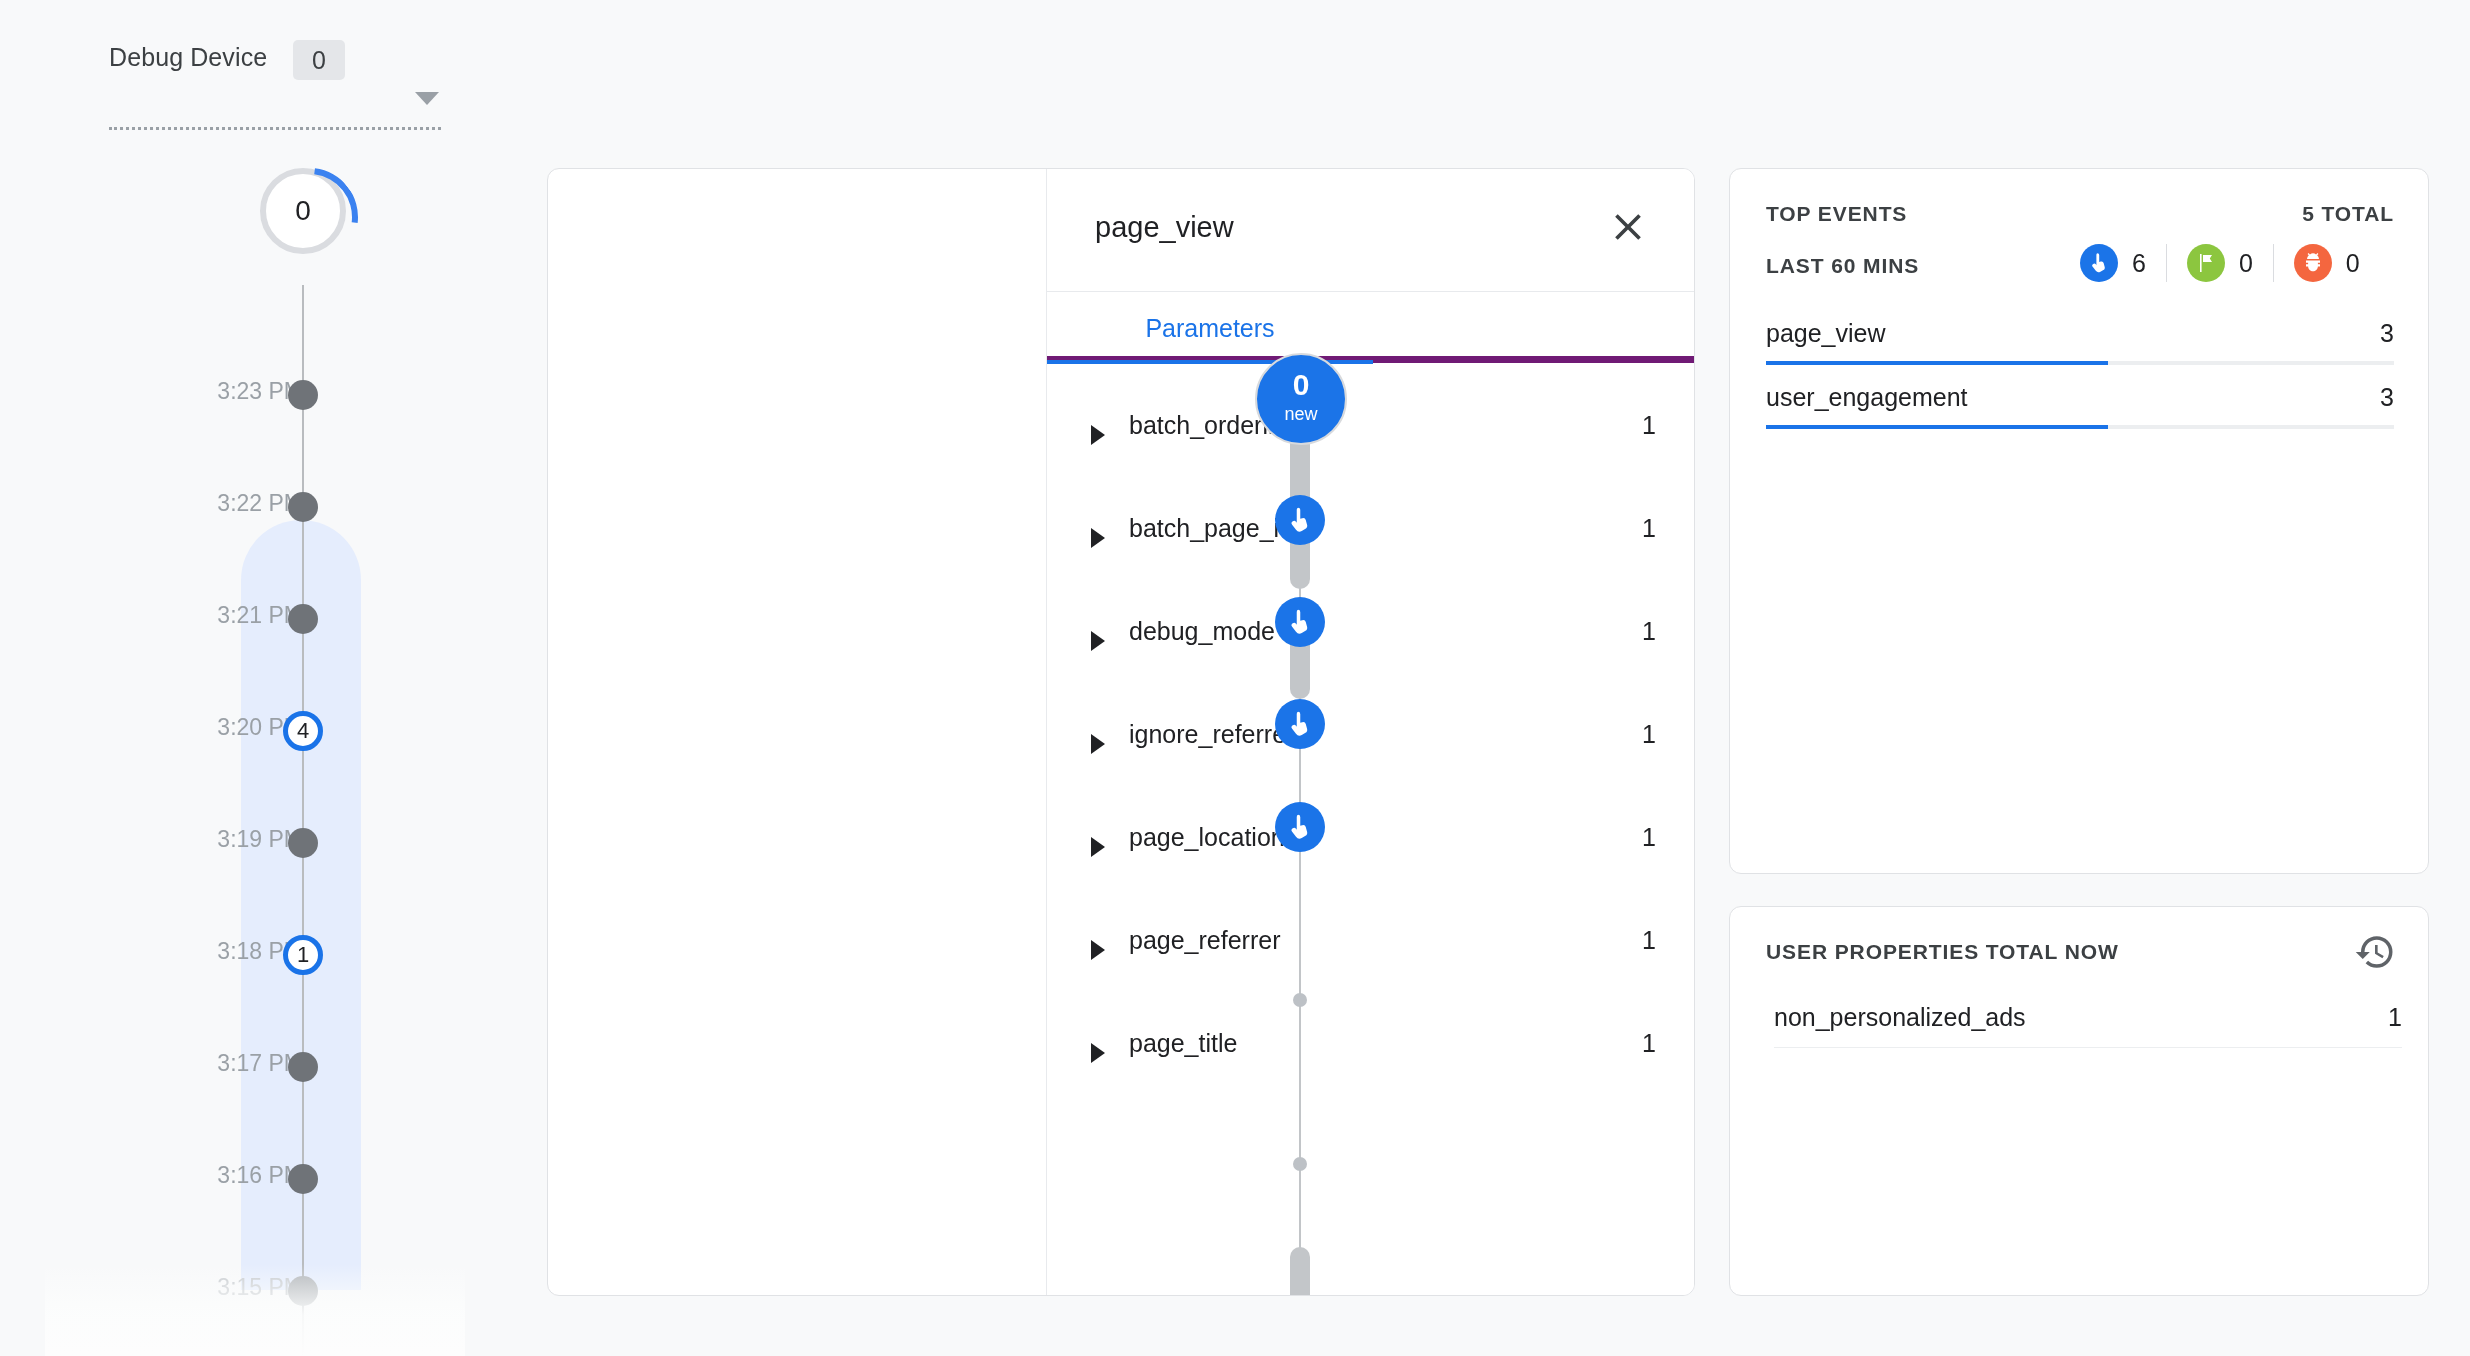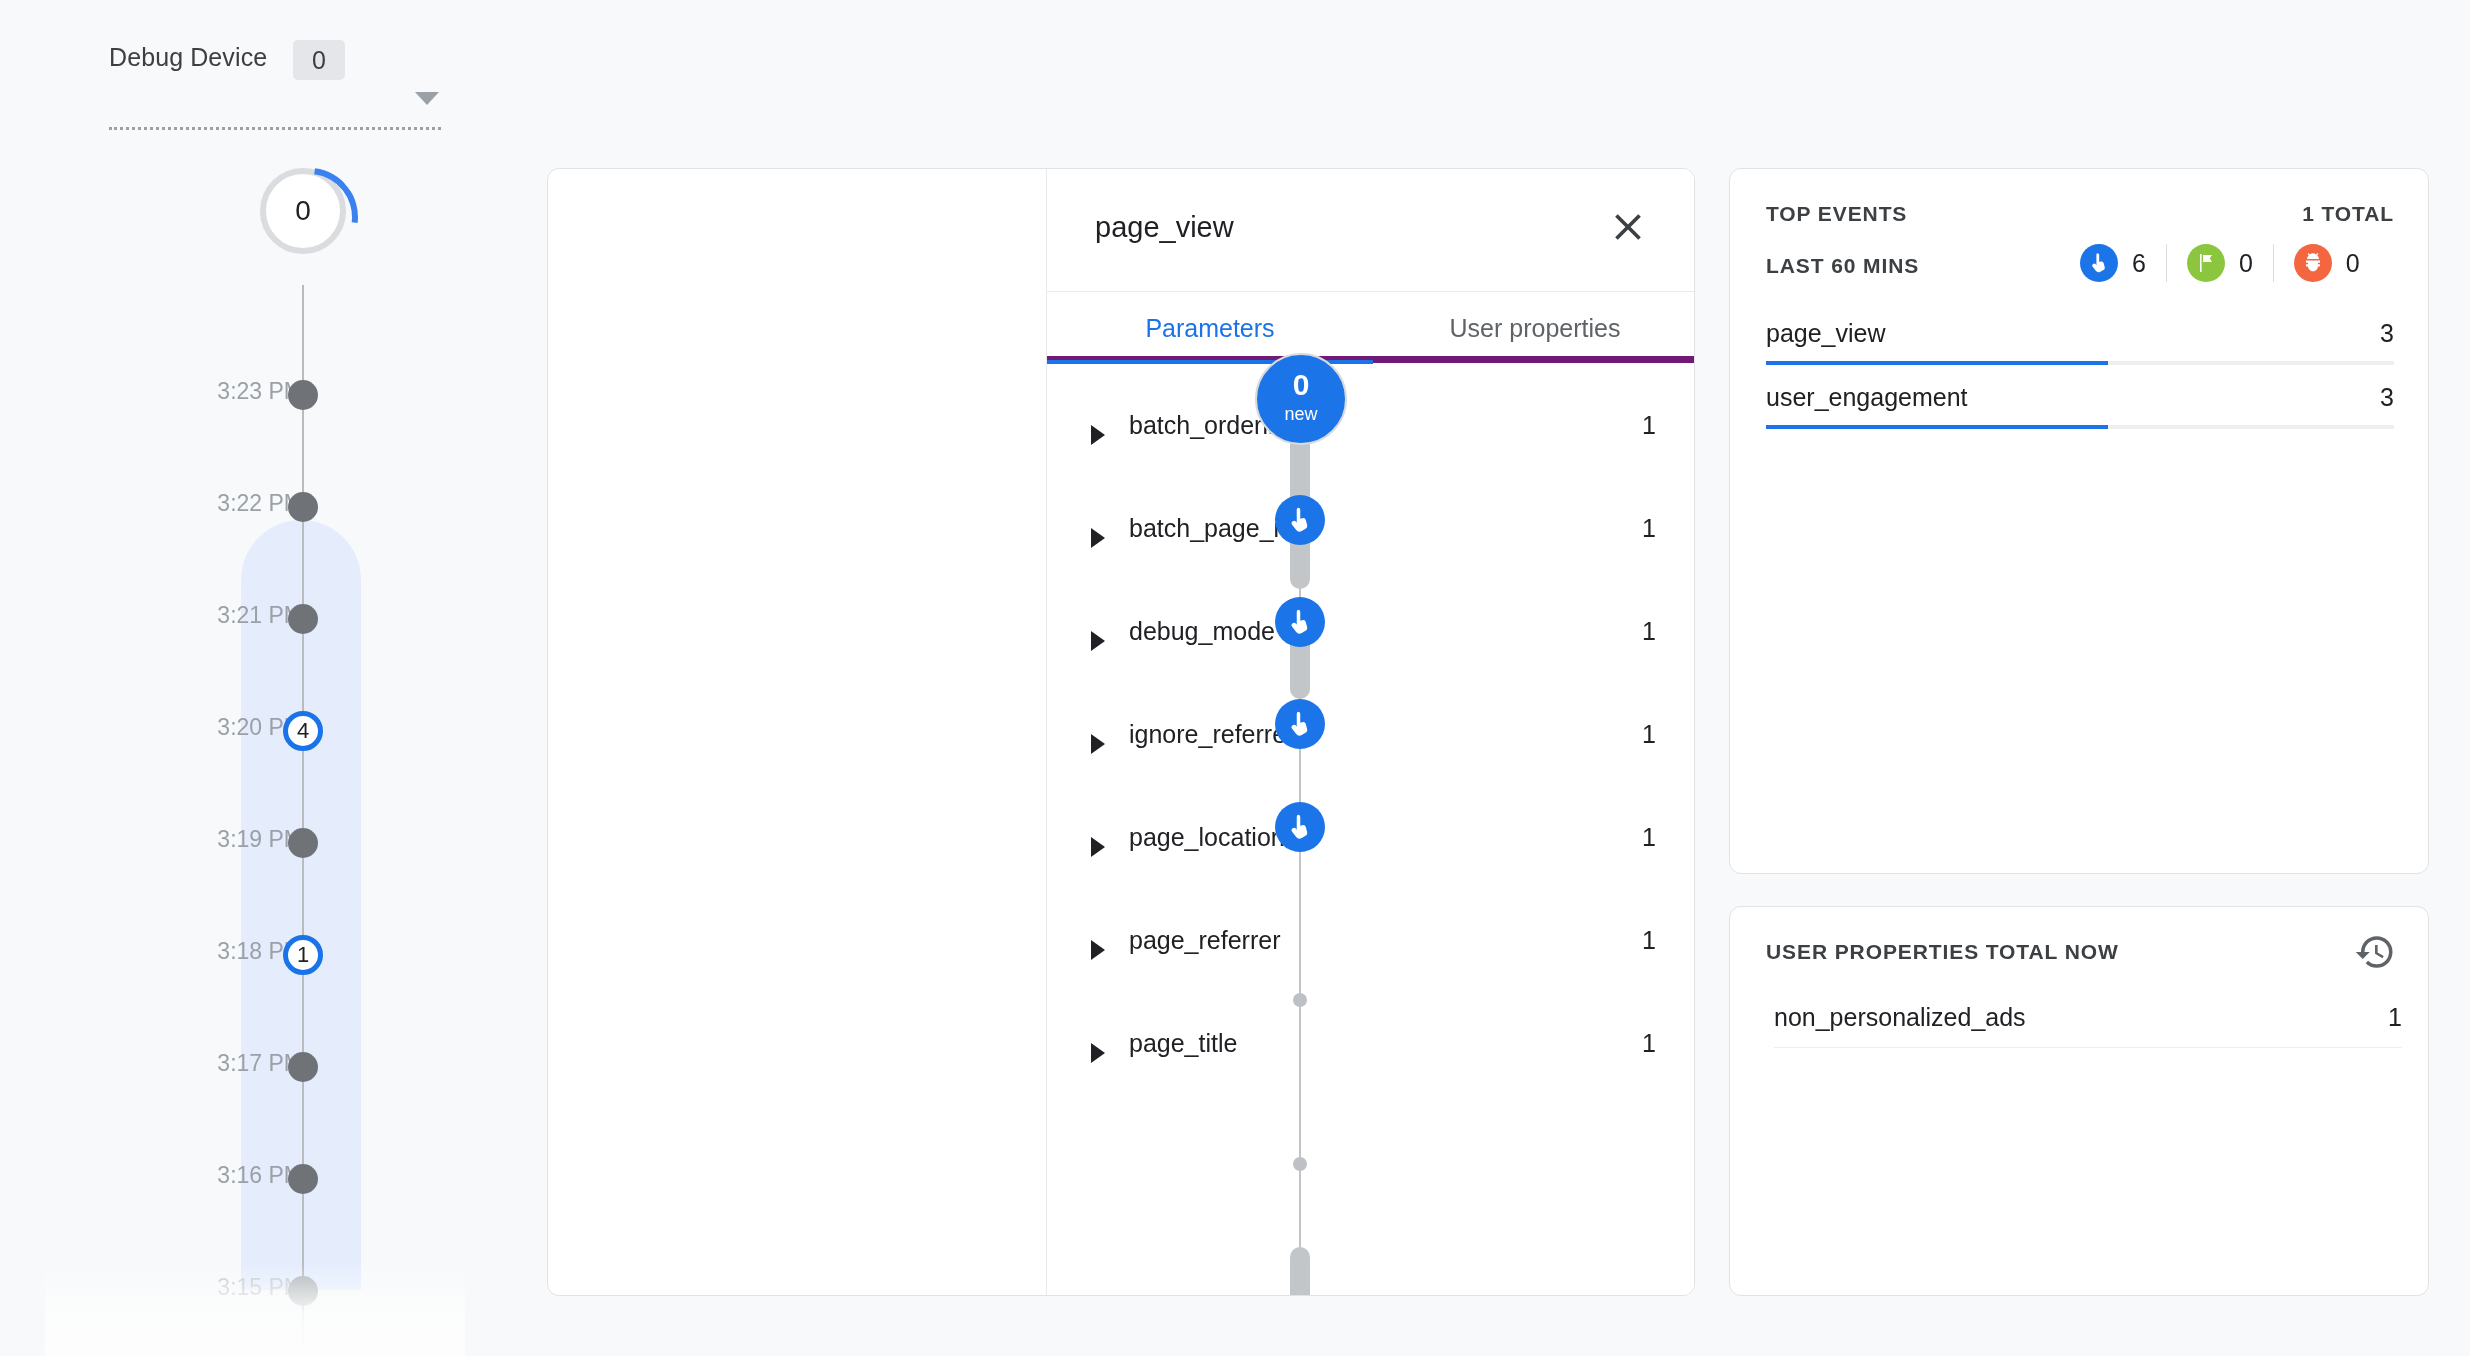--- a/index.html
+++ b/index.html
@@ -384,21 +384,20 @@
       <div id="detail-head">
         <span id="detail-title">page_view</span>
         <span id="detail-close">
           <svg viewBox="0 0 24 24" aria-hidden="true">
             <path d="M19 6.41 17.59 5 12 10.59 6.41 5 5 6.41 10.59 12 5 17.59 6.41 19 12 13.41 17.59 19 19 17.59 13.41 12z" fill="#3c4043"></path>
           </svg>
         </span>
       </div>
       <div id="tabs">
         <div class="tab active" id="tab-0">Parameters</div>
-        <div class="tab" id="tab-1">User properties</div>
       </div>
       <div id="param-list">
           <div class="param-row">
             <span class="param-tri"></span>
             <span class="param-name">batch_ordering_id</span>
             <span class="param-val">1</span>
           </div>
           <div class="param-row">
             <span class="param-tri"></span>
             <span class="param-name">batch_page_id</span>
@@ -430,21 +429,21 @@
             <span class="param-val">1</span>
           </div>
         </div>
     </div>
   </div>
 
   <div id="right-col">
 
     <div class="card" id="top-events-card">
       <span class="card-title">TOP EVENTS</span>
-      <span class="card-total">1 TOTAL</span>
+      <span class="card-total">5 TOTAL</span>
       <span class="card-sub">LAST 60 MINS</span>
       <div id="type-counts">
           <span class="tc-group">
             <span class="tc-badge" style="background: rgb(27, 116, 232);">
               <svg viewBox="0 0 24 24" aria-hidden="true">
                 <path fill="#fff" d="M10.5 2.2a1.7 1.7 0 0 1 1.7 1.7v7.1l1.6-.45a2.2 2.2 0 0 1 2.8 1.5l1.1 3.9c.3 1.2-.2 2.5-1.3 3.1l-3 1.7a3.6 3.6 0 0 1-4.6-.9l-3.1-4a2 2 0 0 1 .5-2.9 2 2 0 0 1 2.6.4l.6.8V3.9A1.7 1.7 0 0 1 10.5 2.2z"></path>
                 <path fill="#fff" d="M8.8 4.1a1.8 1.8 0 0 1 3.5 0v1.3H8.8z" opacity="0"></path>
               </svg>
             </span>
             <span class="tc-num">6</span>

